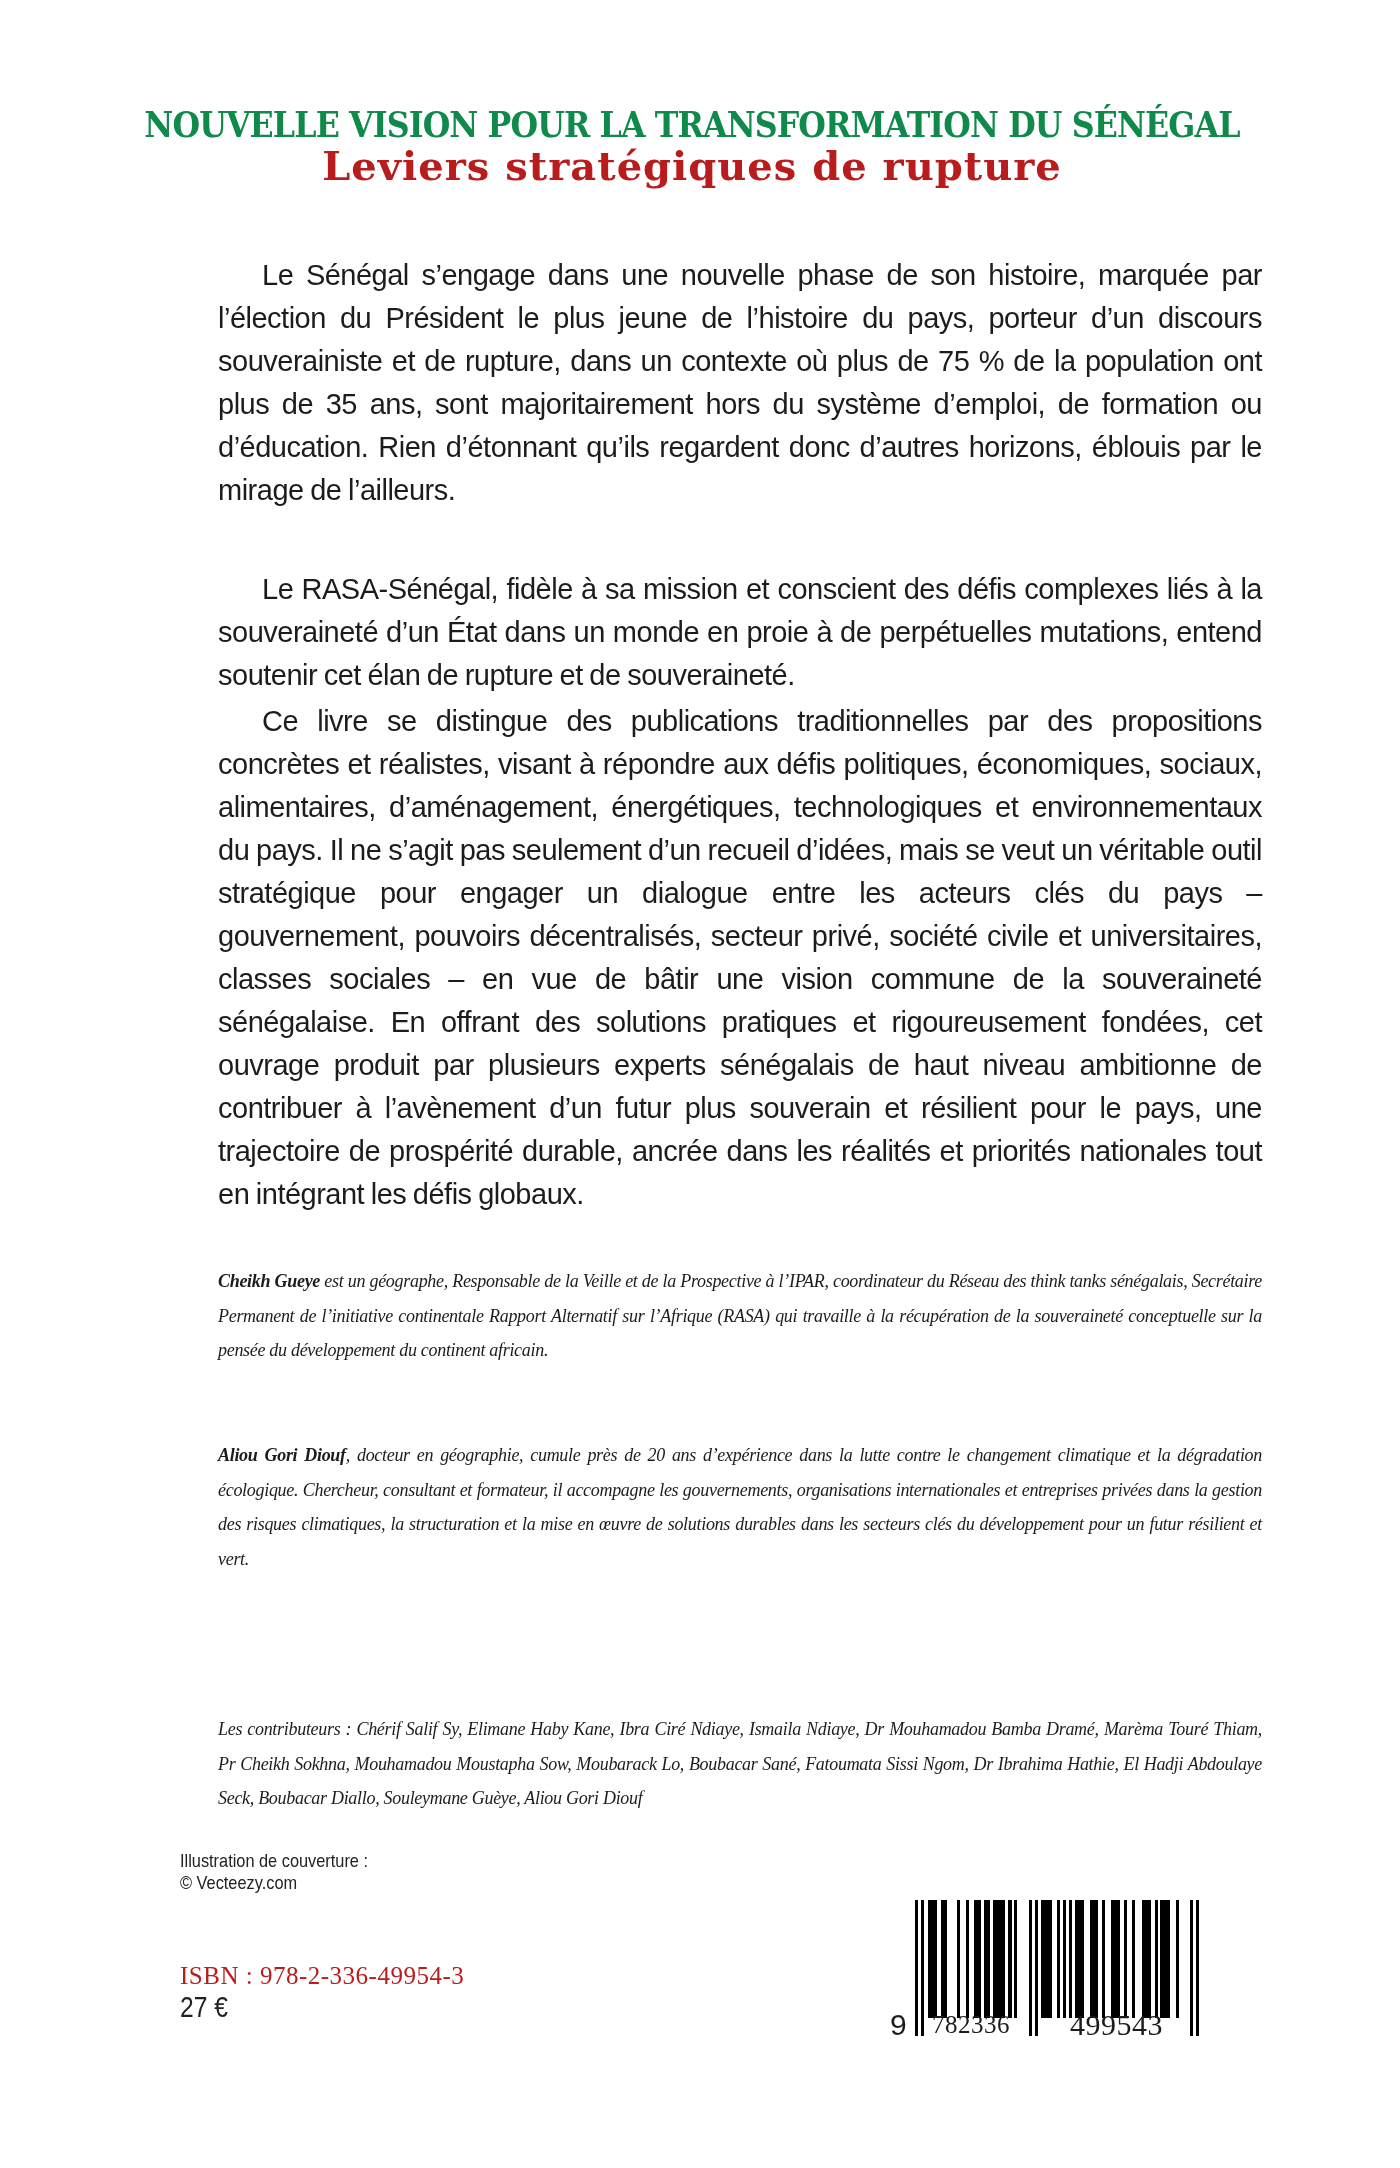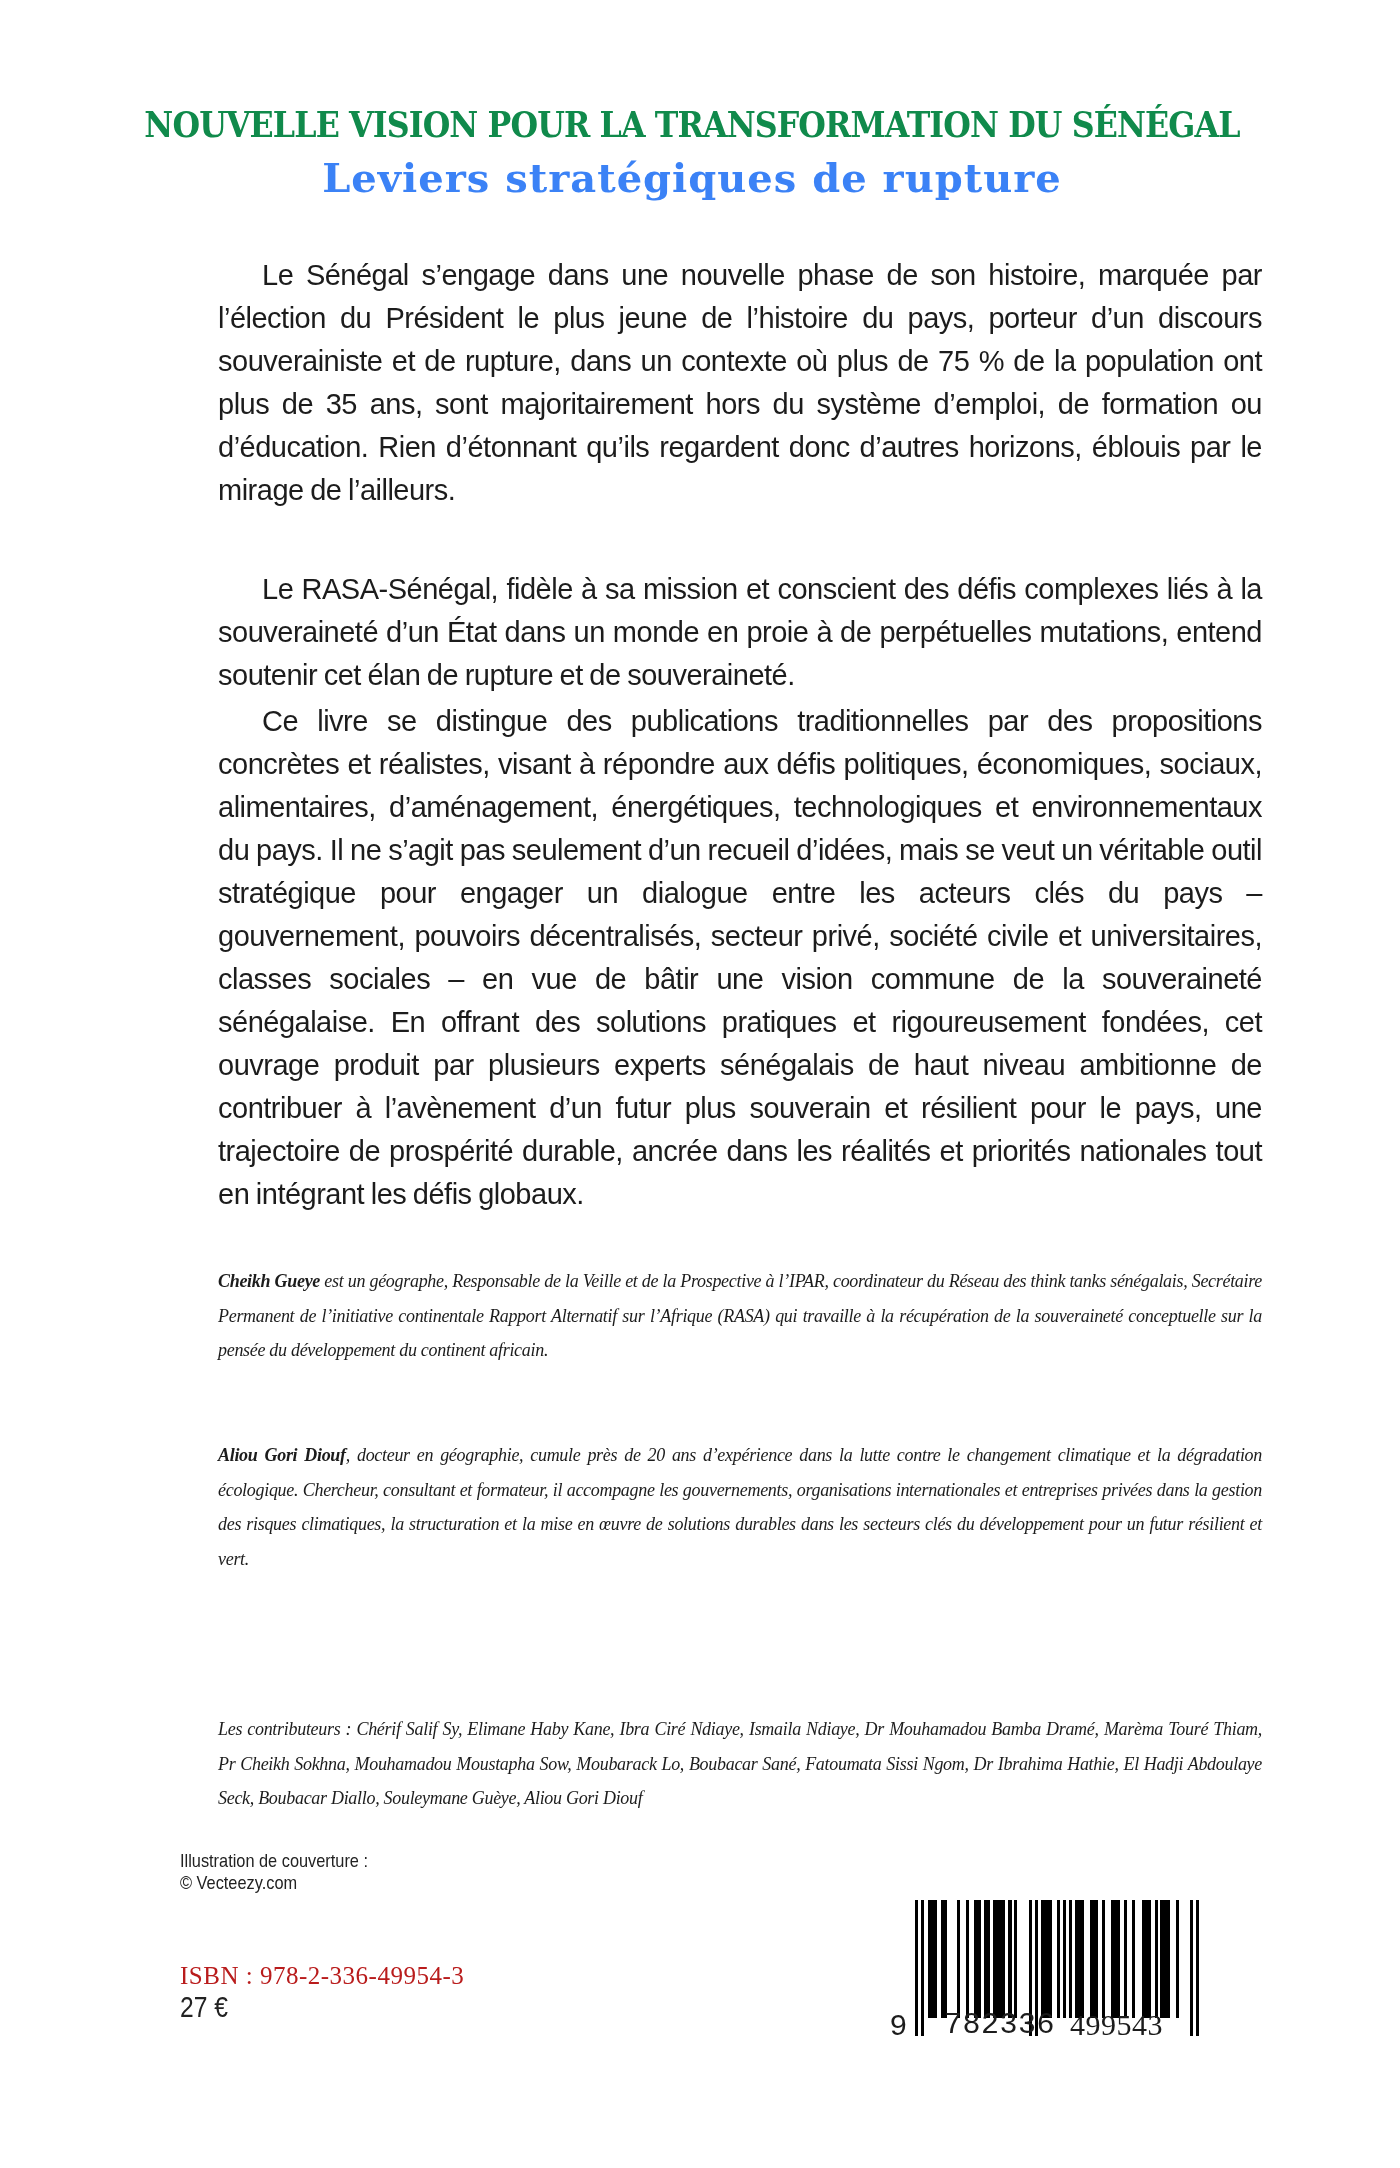--- a/index.html
+++ b/index.html
@@ -24,25 +24,25 @@
       font-size: 36px;
       letter-spacing: -1px;
       line-height: 40px;
       transform: scaleX(0.88);
       transform-origin: center;
       white-space: nowrap;
     }
     .title-sub {
       font-family: "DejaVu Serif", serif;
       font-weight: bold;
-      color: #3b82f6;
+      color: #b91c1c;
       font-size: 40px;
       line-height: 44px;
       letter-spacing: 1px;
-      margin-top: 12px;
+      margin-top: 0;
       white-space: nowrap;
     }
     .body-col {
       position: absolute;
       left: 178px;
       width: 1044px;
       margin-left: 40px;
     }
     .para {
       font-family: "Liberation Sans", sans-serif;
@@ -178,15 +178,15 @@
       <rect x="262" y="2" width="9" height="118"></rect>
       <rect x="275" y="2" width="3" height="118"></rect>
       <rect x="280" y="2" width="10" height="118"></rect>
       <rect x="296" y="2" width="3" height="118"></rect>
 
       <rect x="310" y="2" width="3" height="136"></rect>
       <rect x="316" y="2" width="3" height="136"></rect>
     </g>
   </svg>
   <div style="position:absolute;left:10px;top:112px;font-family:'Liberation Sans',sans-serif;font-size:30px;line-height:30px;">9</div>
-  <div style="position:absolute;left:64px;top:112px;font-family:Liberation Mono, monospace;font-size:30px;line-height:30px;letter-spacing:0.5px;">782336</div>
+  <div style="position:absolute;left:52px;top:112px;font-family:Liberation Serif, serif;font-size:25px;line-height:30px;letter-spacing:0.5px;">782336</div>
   <div style="position:absolute;left:190px;top:112px;font-family:Liberation Serif, serif;font-size:30px;line-height:30px;letter-spacing:0.5px;">499543</div>
 </div>
 
 </body></html>

